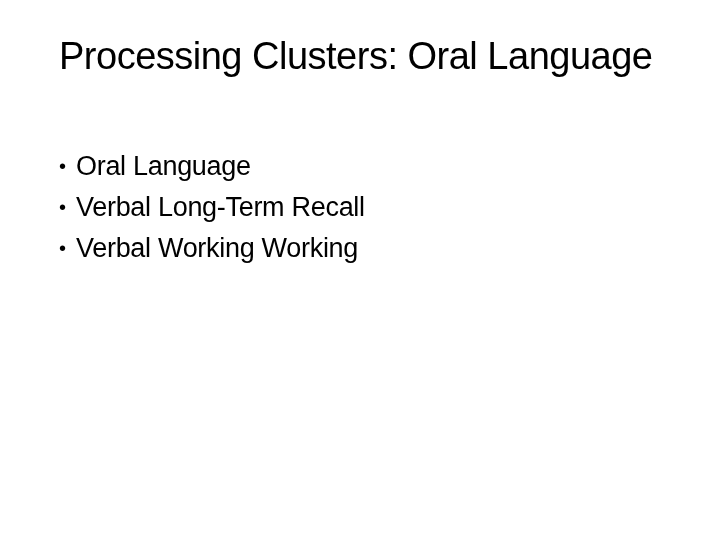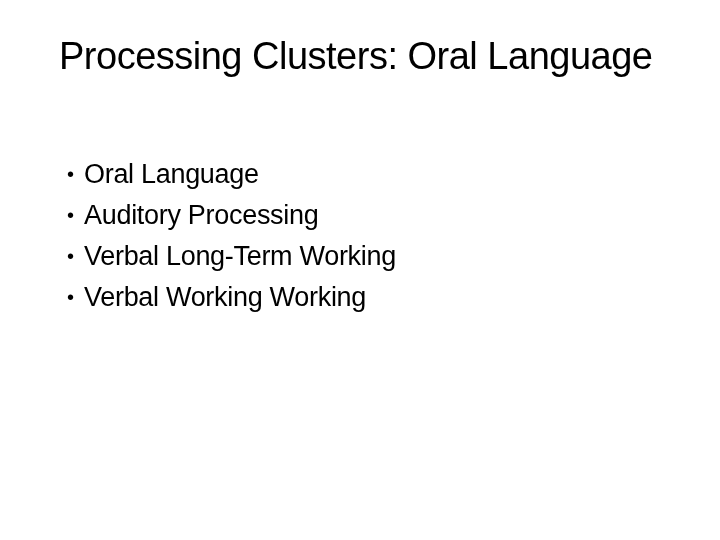--- a/index.html
+++ b/index.html
@@ -9,33 +9,32 @@
       font-family: "Liberation Sans", "DejaVu Sans", sans-serif;
       color: #000000;
     }
     .slide { position: absolute; left: 0; top: 0; width: 720px; height: 381px; background: #fff; }
     .title {
       position: absolute; left: 59px; top: 33px; width: 600px;
       font-size: 38px; line-height: 46px; font-weight: normal;
       letter-spacing: -0.5px;
     }
     .bullets {
-      position: absolute; left: 59px; top: 146px; margin: 8px; padding: 0;
+      position: absolute; left: 59px; top: 146px; margin: 0; padding: 0;
       list-style: none;
     }
     .bullets li {
       font-size: 27px; line-height: 41px; white-space: nowrap;
       letter-spacing: -0.3px;
     }
     .bullet-mark { display: inline-block; width: 17px; font-size: 20px; vertical-align: 2px; }
   </style>
 </head>
 <body>
 
 <div class="slide">
   <div class="title">Processing Clusters: Oral Language</div>
   <ul class="bullets">
     <li><span class="bullet-mark">•</span><span>Oral Language</span></li>
-    <li><span class="bullet-mark">•</span><span>Auditory Processing</span></li>
-    <li><span class="bullet-mark">•</span><span>Verbal Long-Term Working</span></li>
+    <li><span class="bullet-mark">•</span><span>Verbal Long-Term Recall</span></li>
     <li><span class="bullet-mark">•</span><span>Verbal Working Working</span></li>
   </ul>
 </div>
 
 </body></html>

